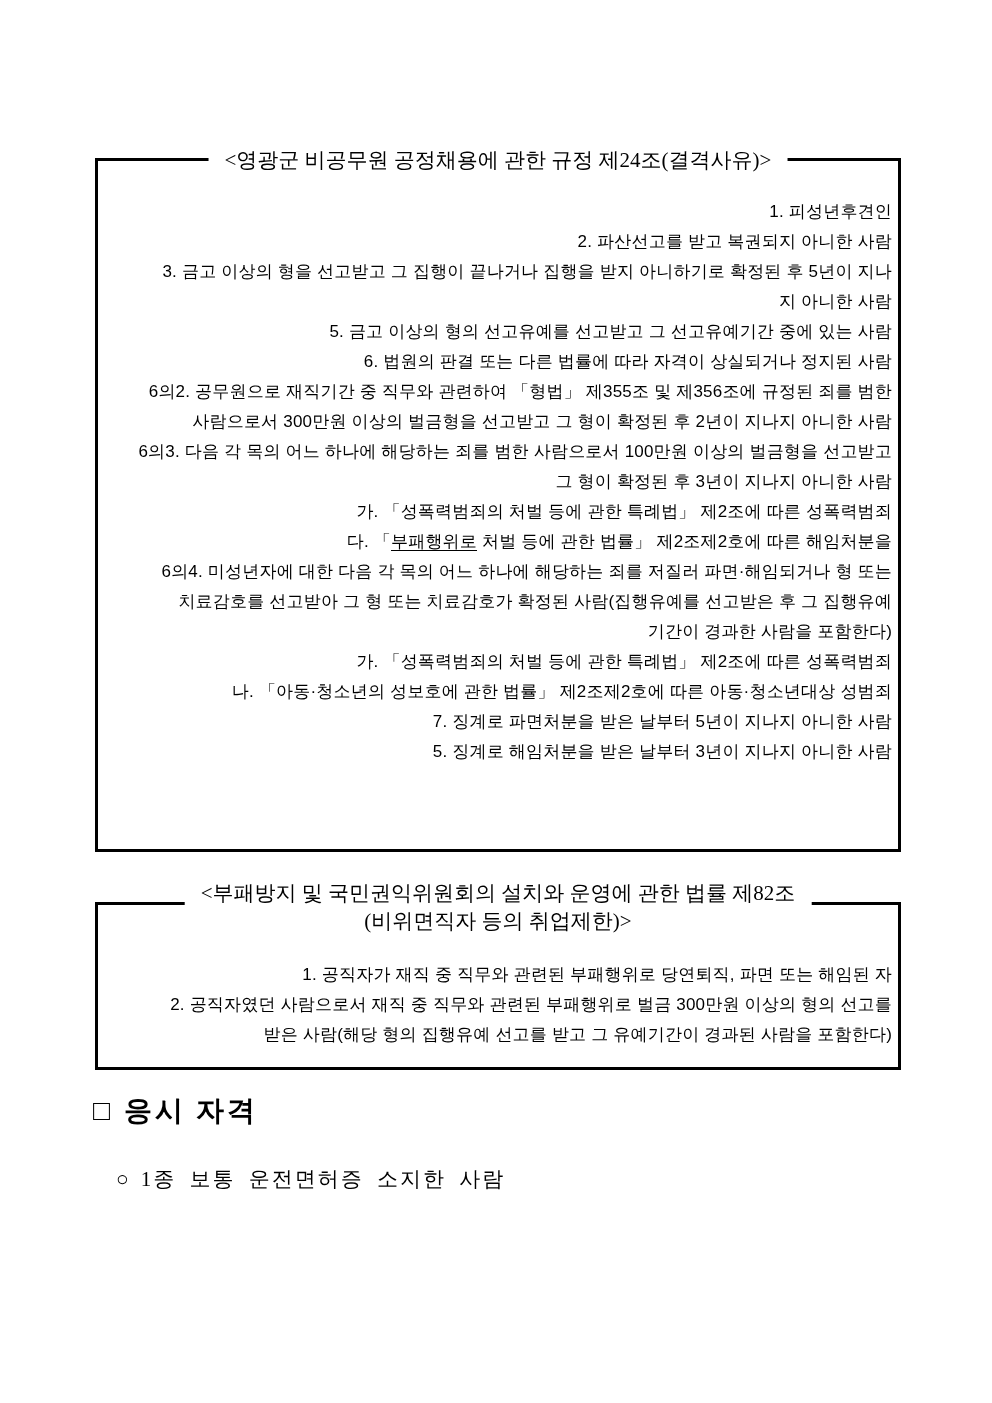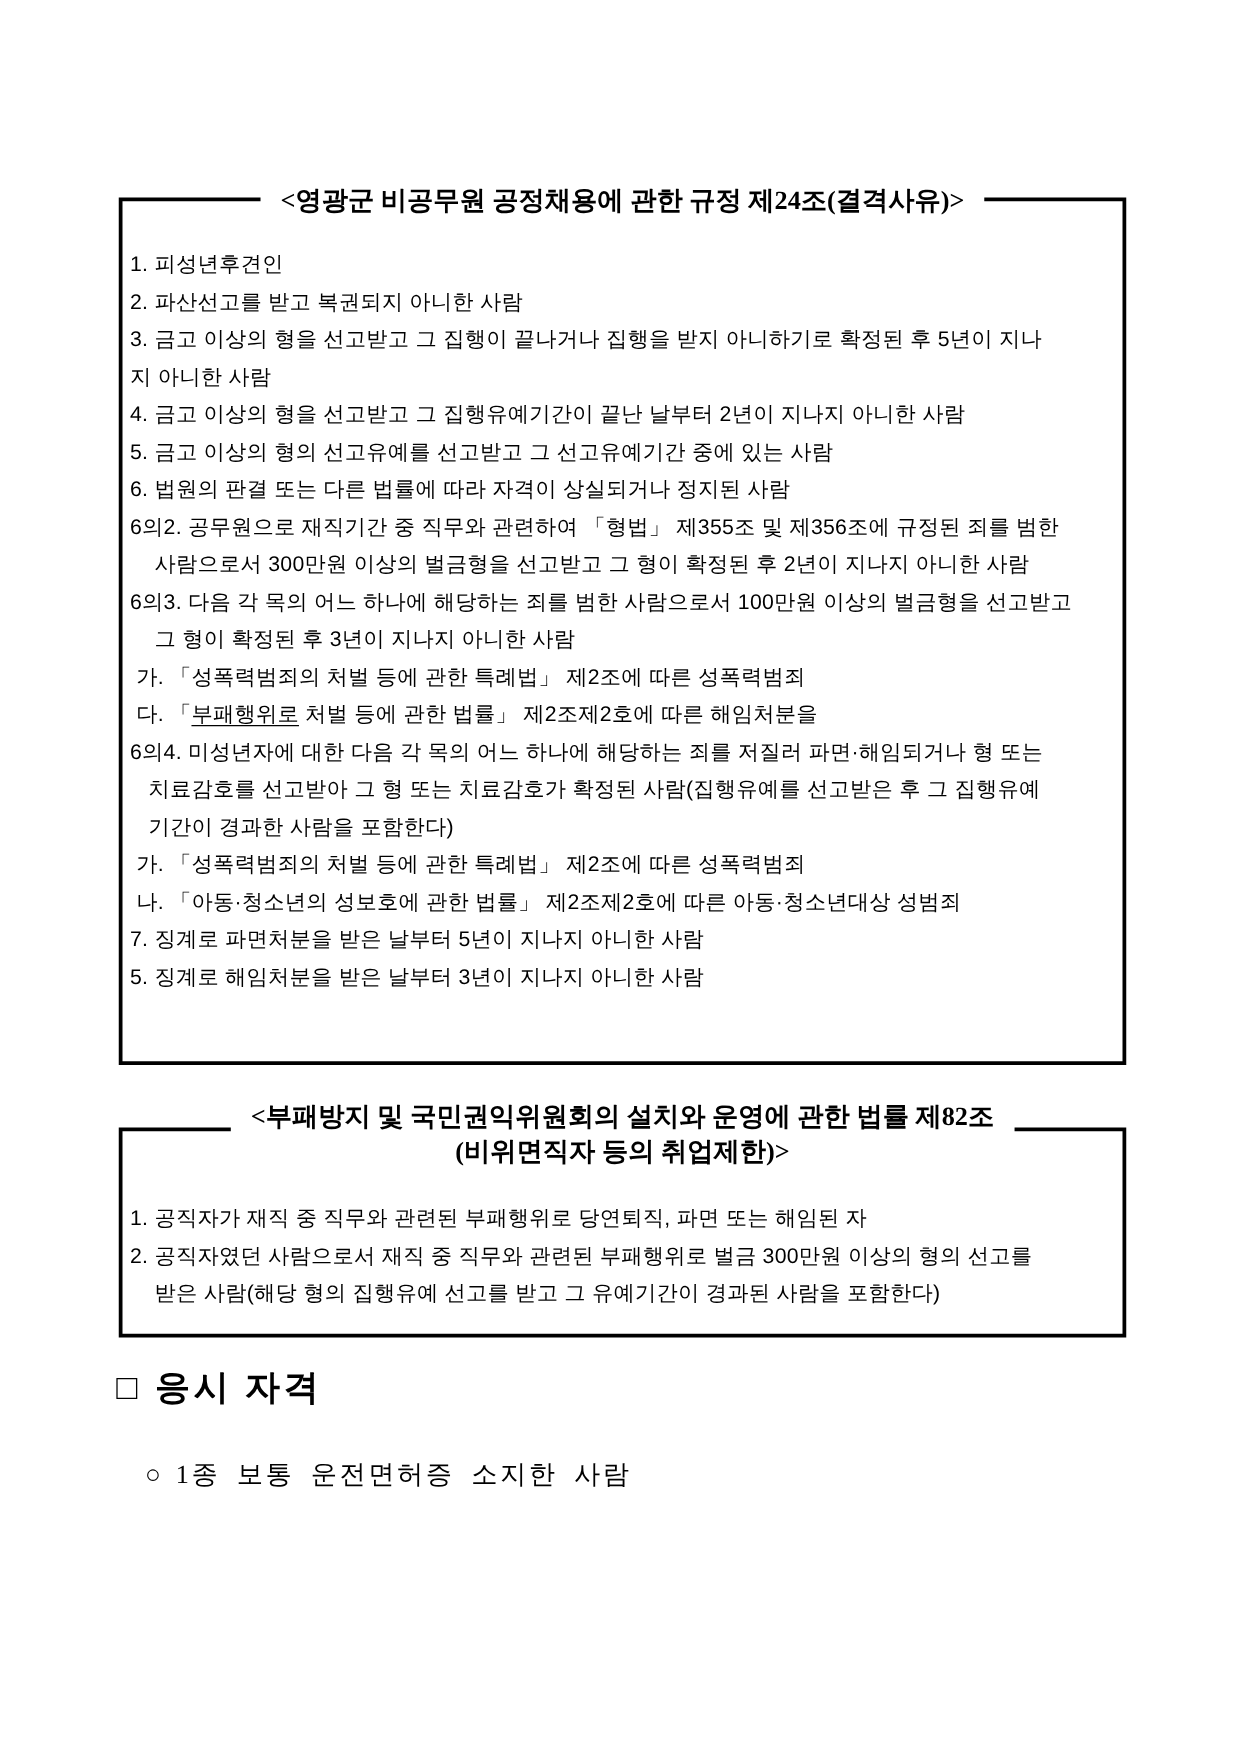--- a/index.html
+++ b/index.html
@@ -12,29 +12,29 @@
   .box{
     position:absolute;left:95px;width:806px;
     box-sizing:border-box;border:3px solid #000;background:#fff;
   }
   .box1{top:158px;height:694px;}
   .box2{top:902px;height:168px;}
 
   .box-title{
     position:absolute;left:50%;transform:translateX(-50%);
     background:#fff;white-space:nowrap;text-align:center;
-    font-family:"Liberation Serif", serif;font-weight:bold;
+    font-family:"Liberation Serif", serif;font-weight:normal;
     font-size:21px;color:#000;padding:0 16px;
   }
   .box1 .box-title{top:-14px;line-height:26px;}
   .box2 .box-title{top:-26px;line-height:28px;}
 
   .box-body{
     padding:36px 6px 0 6px;
-    font-size:17px;line-height:30px;letter-spacing:0.2px;
+    font-size:17px;line-height:30px;letter-spacing:0.2px;text-align:right;
   }
   .box2 .box-body{padding-top:55px;}
   .bline{white-space:pre;}
   .u{text-decoration:underline;text-underline-offset:3px;}
 
   .section-heading{
     position:absolute;left:93px;top:1094px;
     font-family:"Liberation Serif", serif;font-weight:bold;
     font-size:28px;letter-spacing:3px;line-height:34px;
   }
@@ -51,21 +51,20 @@
 
 <div class="page">
 
   <section class="box box1">
     <div class="box-title">&lt;영광군 비공무원 공정채용에 관한 규정 제24조(결격사유)&gt;</div>
     <div class="box-body" id="box1-body">
         <div class="bline"><span>1. 피성년후견인</span></div>
         <div class="bline"><span>2. 파산선고를 받고 복권되지 아니한 사람</span></div>
         <div class="bline"><span>3. 금고 이상의 형을 선고받고 그 집행이 끝나거나 집행을 받지 아니하기로 확정된 후 5년이 지나</span></div>
         <div class="bline"><span>지 아니한 사람</span></div>
-        <div class="bline"><span>4. 금고 이상의 형을 선고받고 그 집행유예기간이 끝난 날부터 2년이 지나지 아니한 사람</span></div>
         <div class="bline"><span>5. 금고 이상의 형의 선고유예를 선고받고 그 선고유예기간 중에 있는 사람</span></div>
         <div class="bline"><span>6. 법원의 판결 또는 다른 법률에 따라 자격이 상실되거나 정지된 사람</span></div>
         <div class="bline"><span>6의2. 공무원으로 재직기간 중 직무와 관련하여 「형법」 제355조 및 제356조에 규정된 죄를 범한</span></div>
         <div class="bline"><span>    사람으로서 300만원 이상의 벌금형을 선고받고 그 형이 확정된 후 2년이 지나지 아니한 사람</span></div>
         <div class="bline"><span>6의3. 다음 각 목의 어느 하나에 해당하는 죄를 범한 사람으로서 100만원 이상의 벌금형을 선고받고</span></div>
         <div class="bline"><span>    그 형이 확정된 후 3년이 지나지 아니한 사람</span></div>
         <div class="bline"><span> 가. 「성폭력범죄의 처벌 등에 관한 특례법」 제2조에 따른 성폭력범죄</span></div>
         <div class="bline"><span> 다. 「</span><span class="u">부패행위로</span><span> 처벌 등에 관한 법률」 제2조제2호에 따른 해임처분을</span></div>
         <div class="bline"><span>6의4. 미성년자에 대한 다음 각 목의 어느 하나에 해당하는 죄를 저질러 파면·해임되거나 형 또는</span></div>
         <div class="bline"><span>   치료감호를 선고받아 그 형 또는 치료감호가 확정된 사람(집행유예를 선고받은 후 그 집행유예</span></div>

